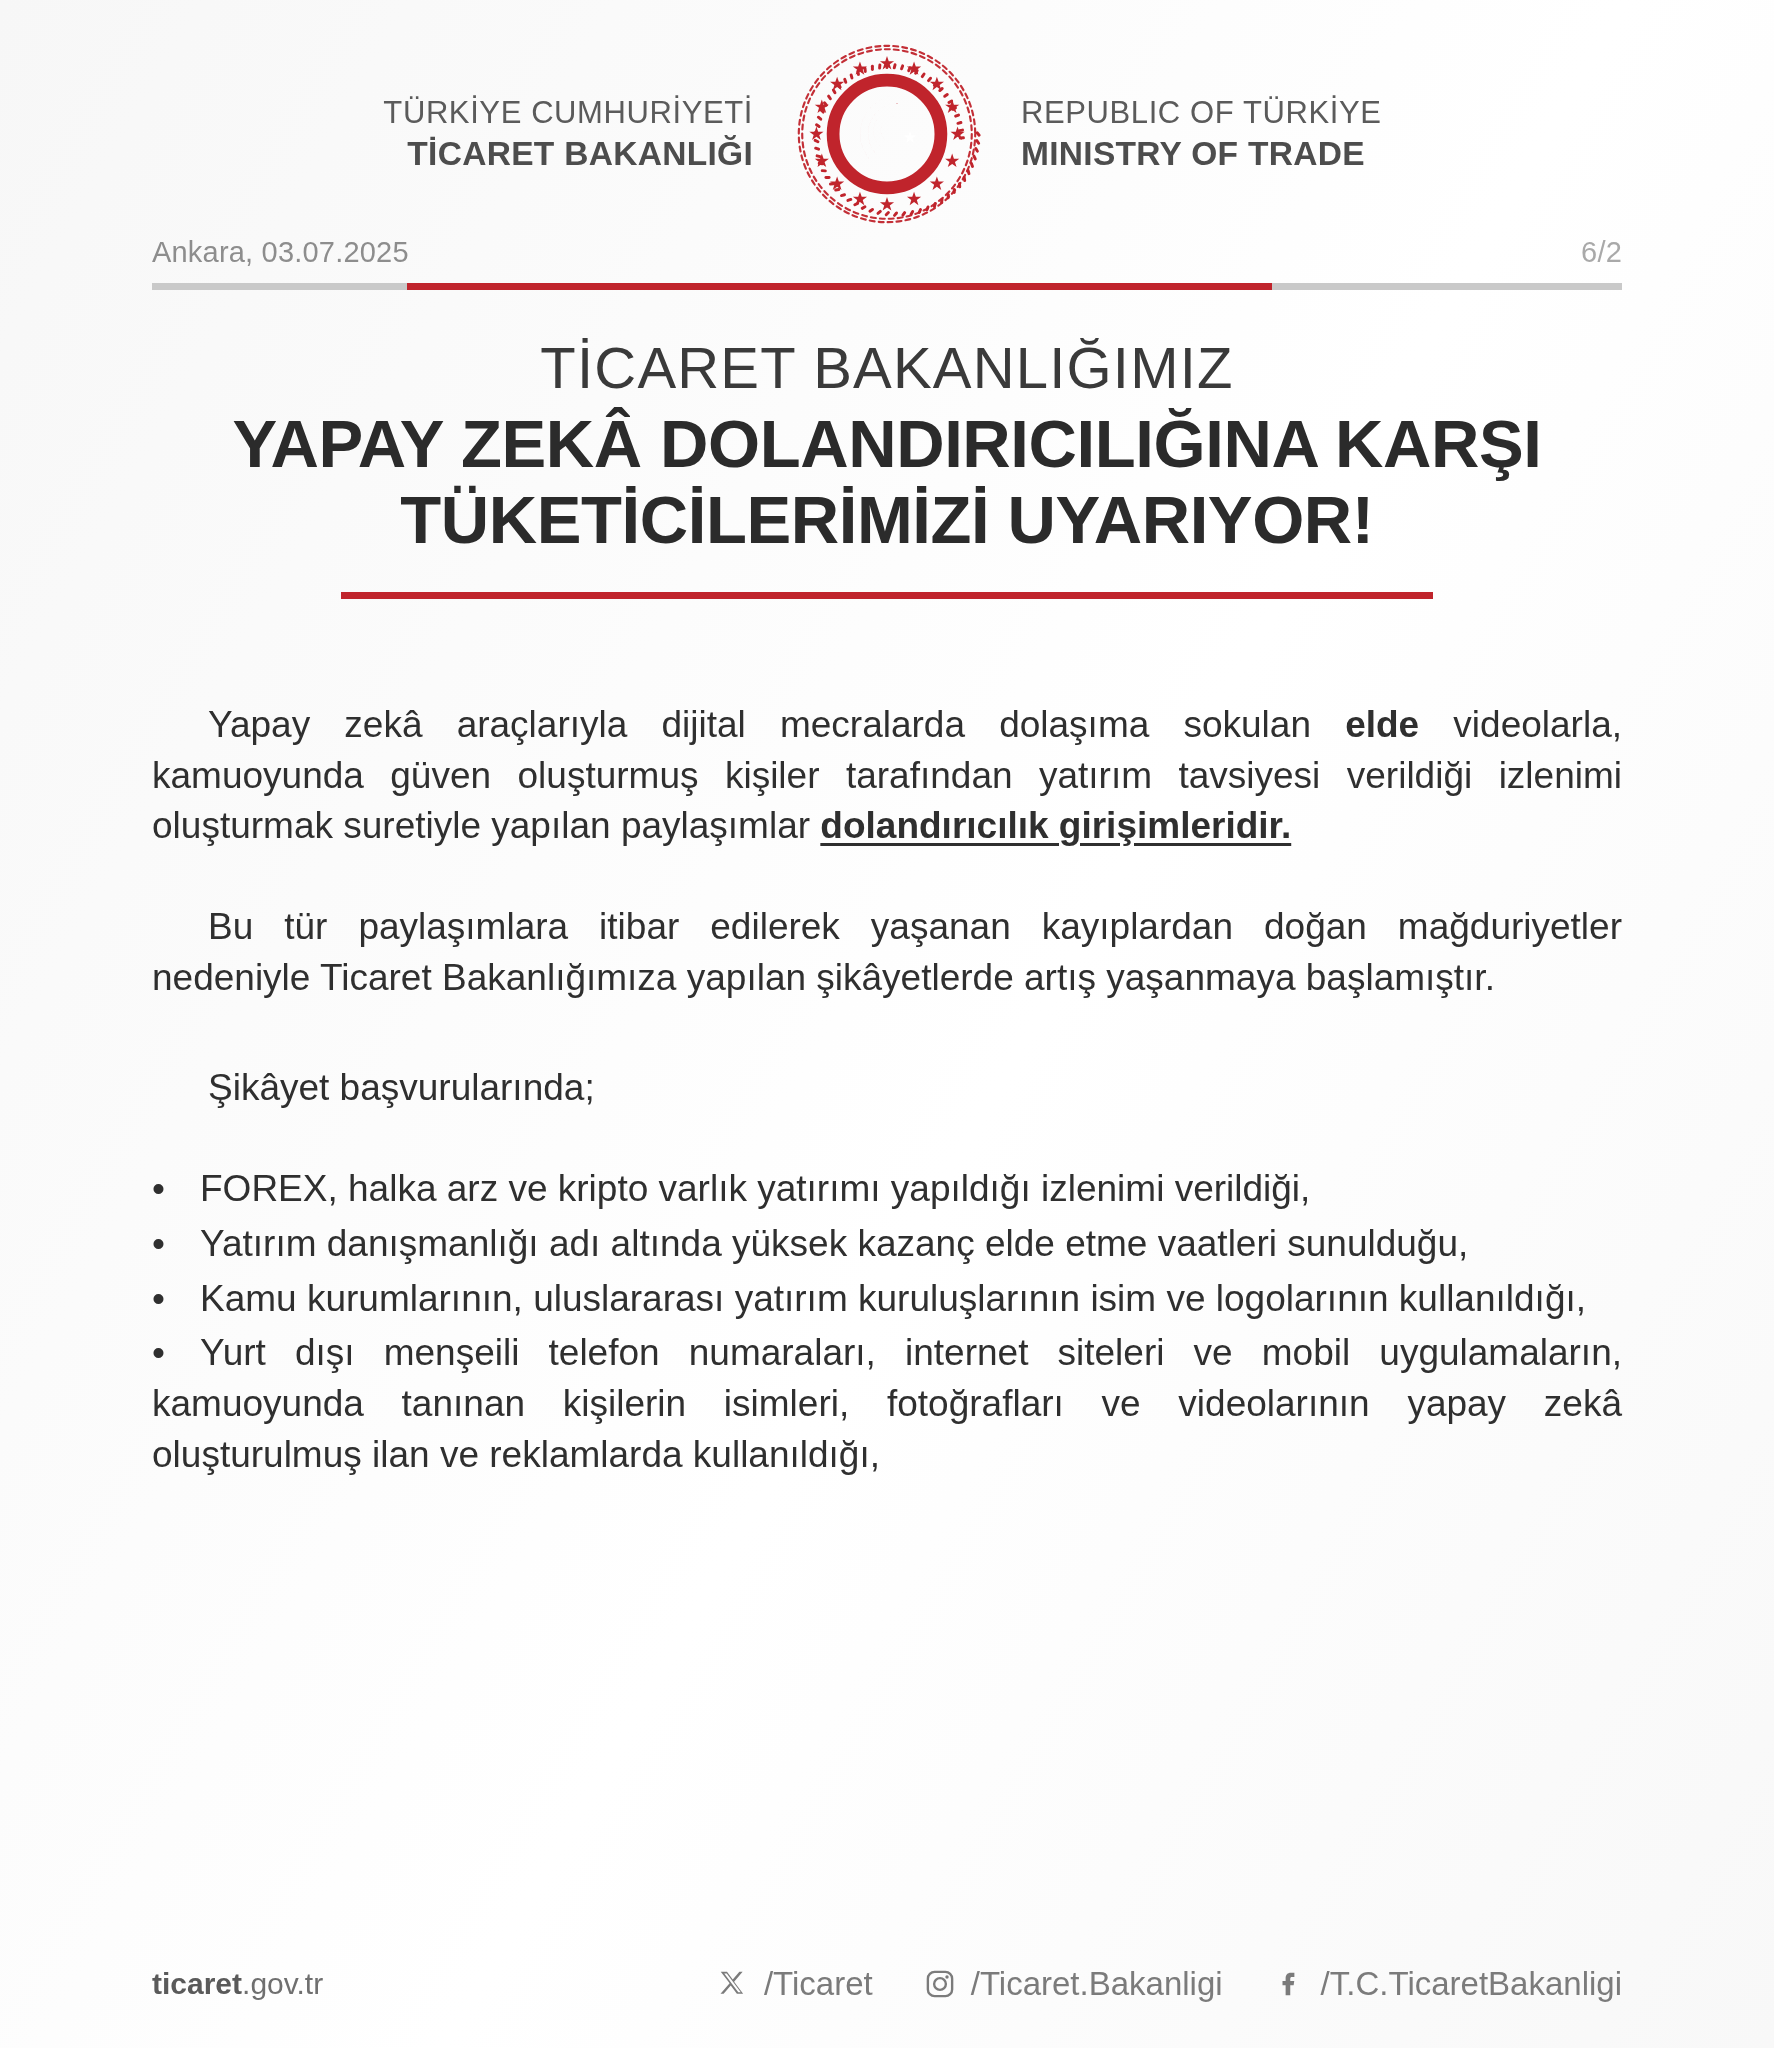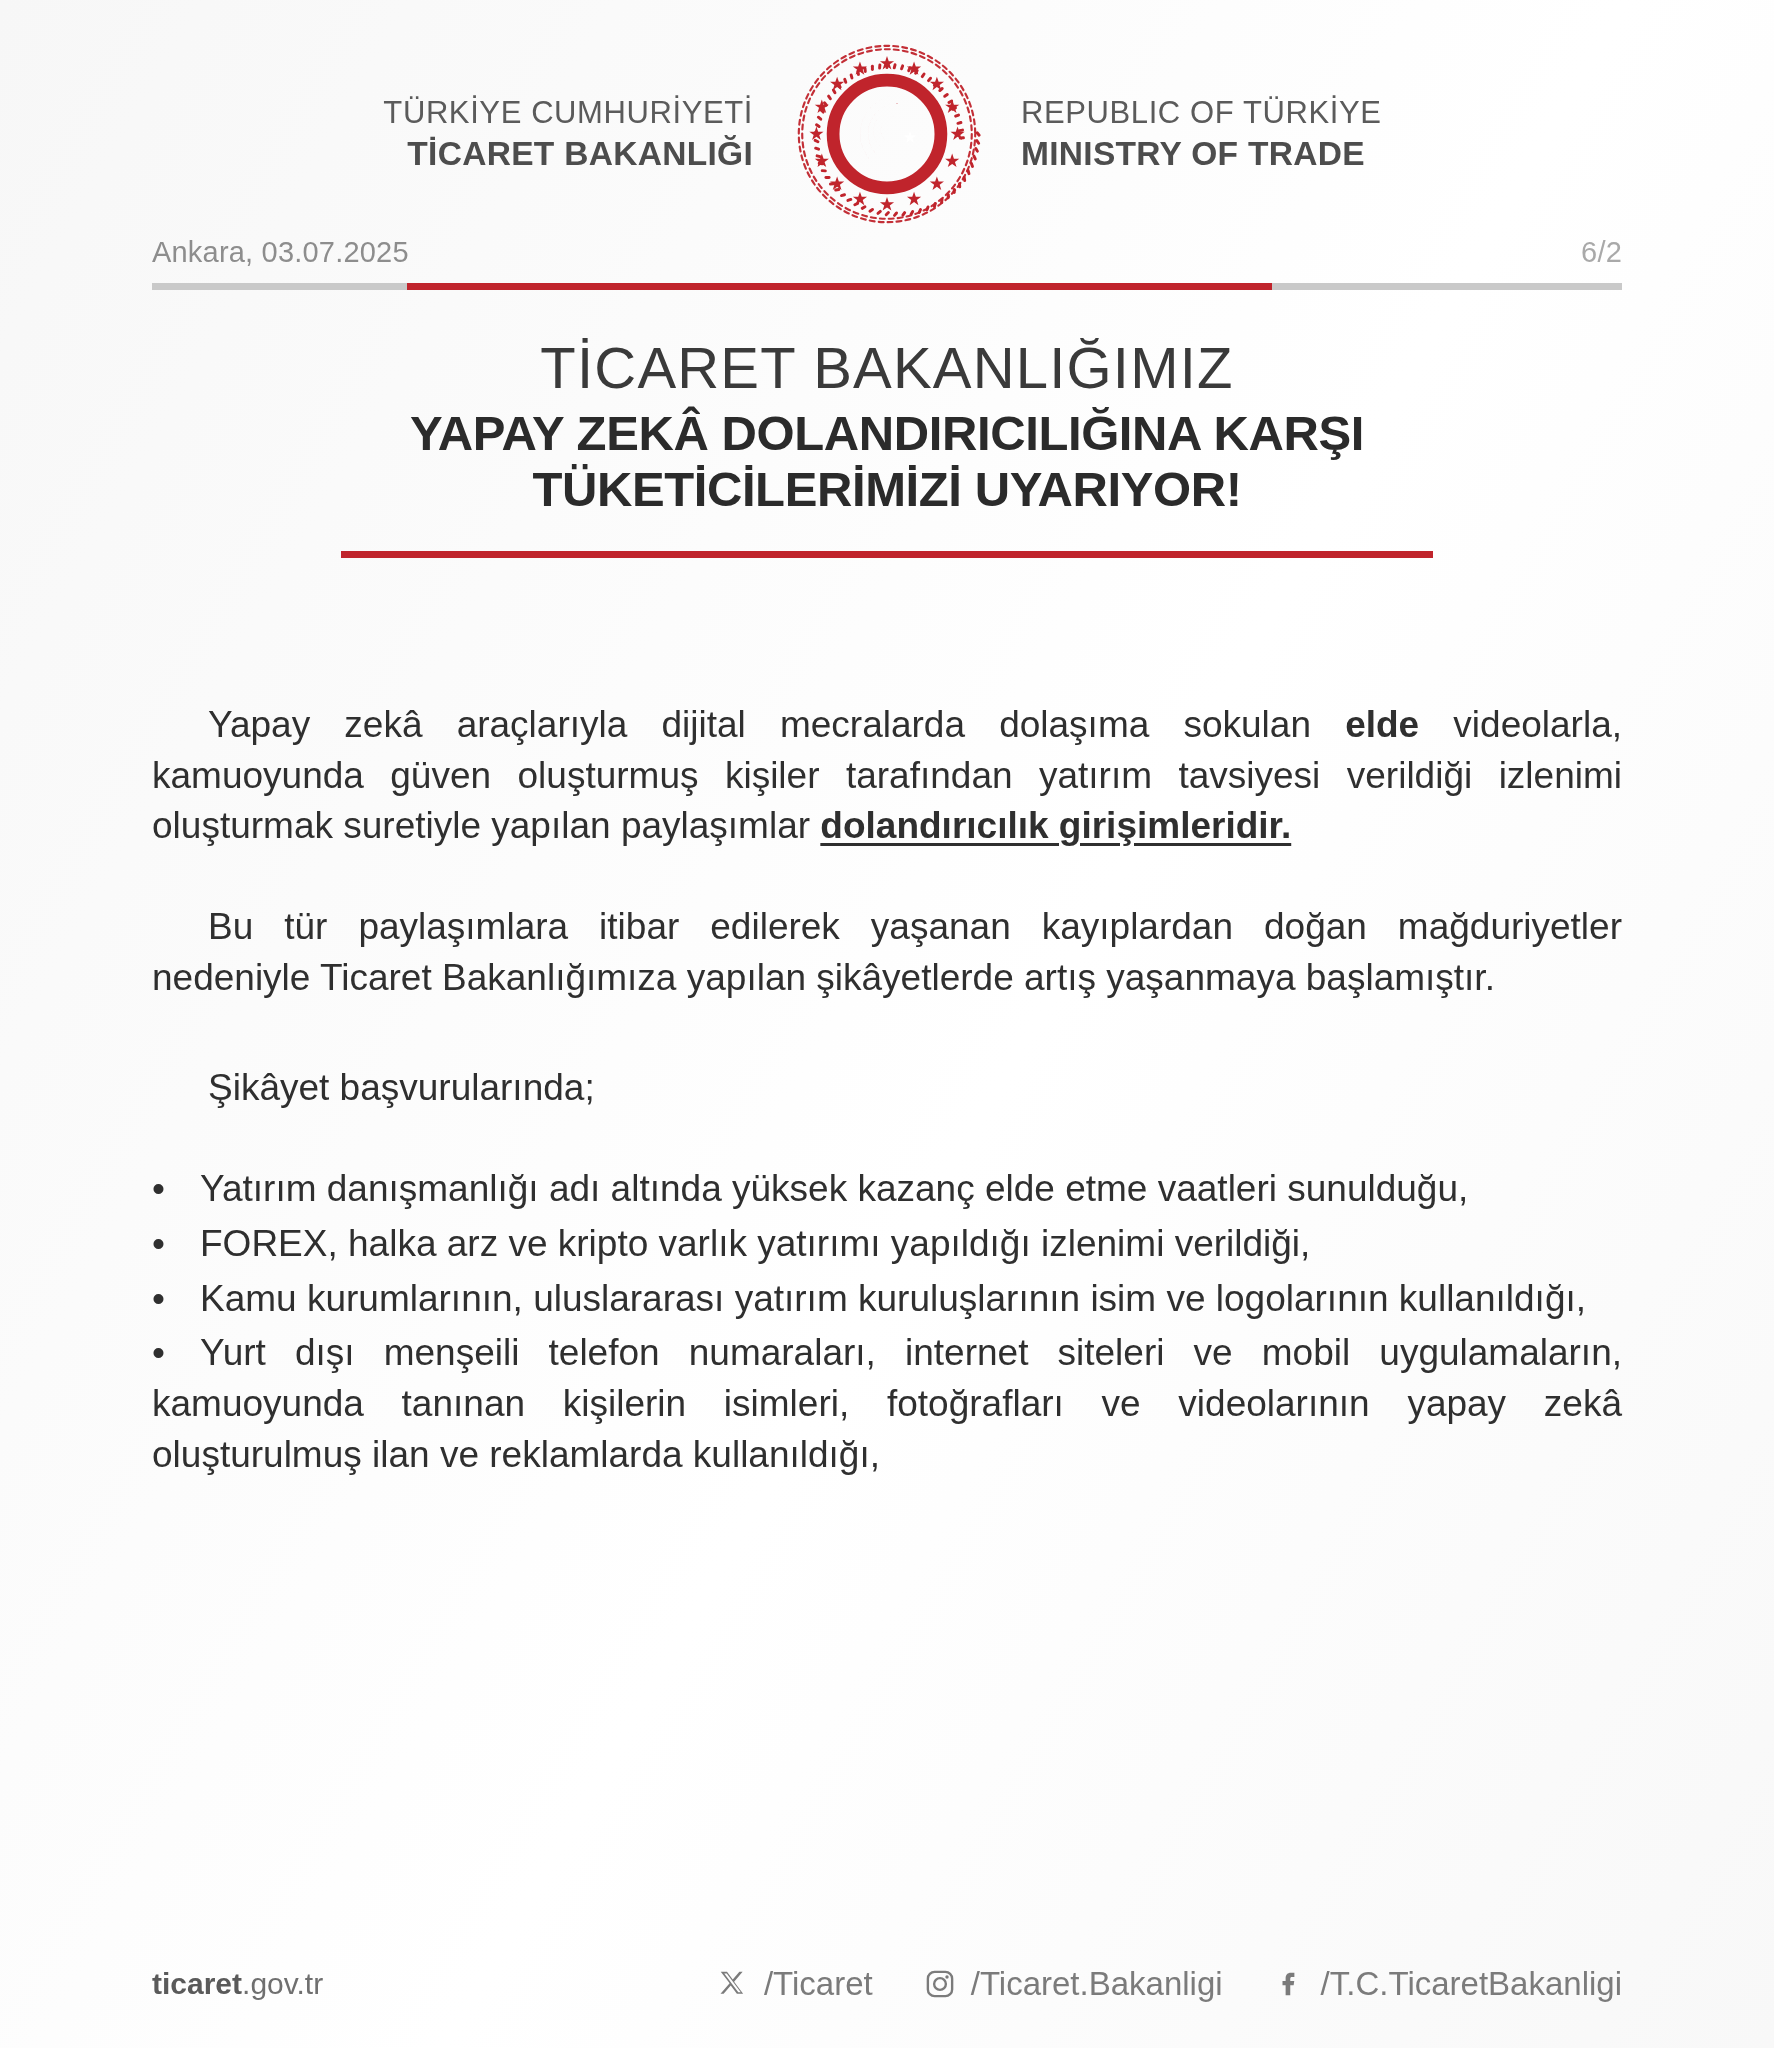--- a/index.html
+++ b/index.html
@@ -119,21 +119,21 @@
   }
   .title-small {
     font-size: 58px;
     font-weight: 400;
     color: #3a3a3a;
     letter-spacing: 1.2px;
     line-height: 1.04;
     margin-bottom: 8px;
   }
   .title-big {
-    font-size: 49px;
+    font-size: 67px;
     font-weight: 800;
     color: #2b2b2b;
     letter-spacing: -0.4px;
     line-height: 1.13;
   }
   .title-underline {
     margin: 34px auto 0 auto;
     width: 1092px;
     height: 7px;
     background: #c0242c;
@@ -395,22 +395,22 @@
 
     <p class="para">Bu tür paylaşımlara itibar edilerek yaşanan kayıplardan doğan mağduriyetler nedeniyle Ticaret Bakanlığımıza yapılan şikâyetlerde artış yaşanmaya başlamıştır.</p>
 
     <div class="gap-lg"></div>
 
     <p class="para">Şikâyet başvurularında;</p>
 
     <div class="gap-md"></div>
 
     <ul class="bullets">
+      <li><span class="bullet-dot">•</span><span>FOREX, halka arz ve kripto varlık yatırımı yapıldığı izlenimi verildiği,</span></li>
       <li><span class="bullet-dot">•</span><span>Yatırım danışmanlığı adı altında yüksek kazanç elde etme vaatleri sunulduğu,</span></li>
-      <li><span class="bullet-dot">•</span><span>FOREX, halka arz ve kripto varlık yatırımı yapıldığı izlenimi verildiği,</span></li>
       <li><span class="bullet-dot">•</span><span>Kamu kurumlarının, uluslararası yatırım kuruluşlarının isim ve logolarının kullanıldığı,</span></li>
       <li><span class="bullet-dot">•</span><span>Yurt dışı menşeili telefon numaraları, internet siteleri ve mobil uygulamaların, kamuoyunda tanınan kişilerin isimleri, fotoğrafları ve videolarının yapay zekâ oluşturulmuş ilan ve reklamlarda kullanıldığı,</span></li>
     </ul>
   </div>
 
   <div class="footer">
 
     <div class="footer-site"><span class="b">ticaret</span><span>.gov.tr</span></div>
 
     <div class="footer-socials">

